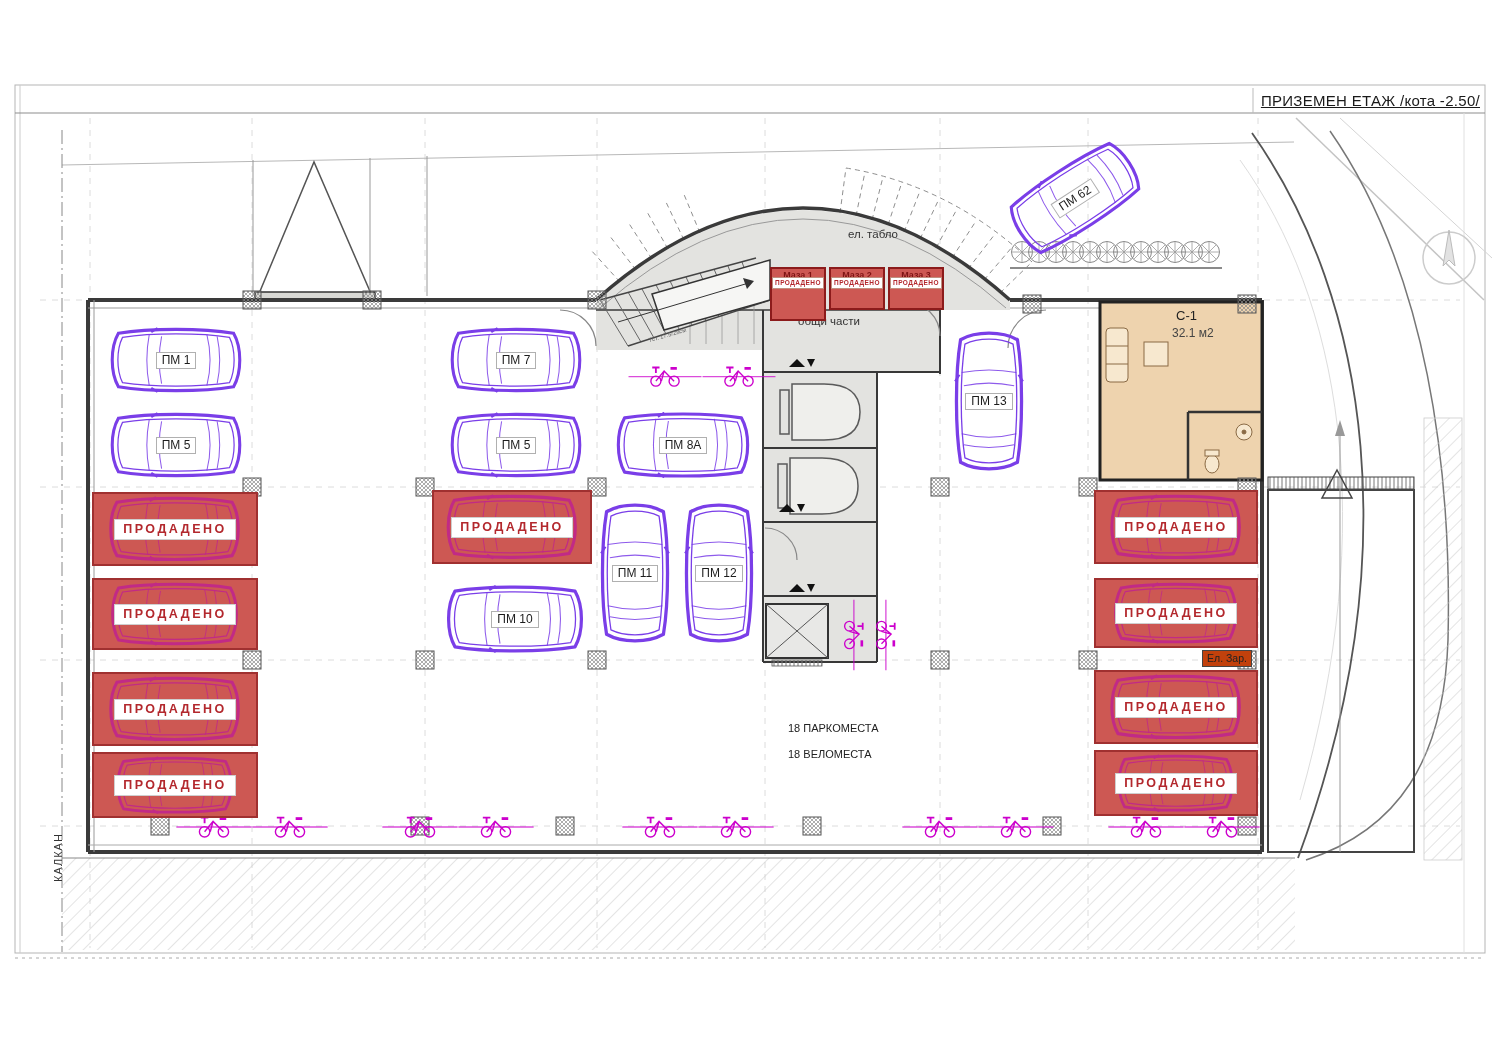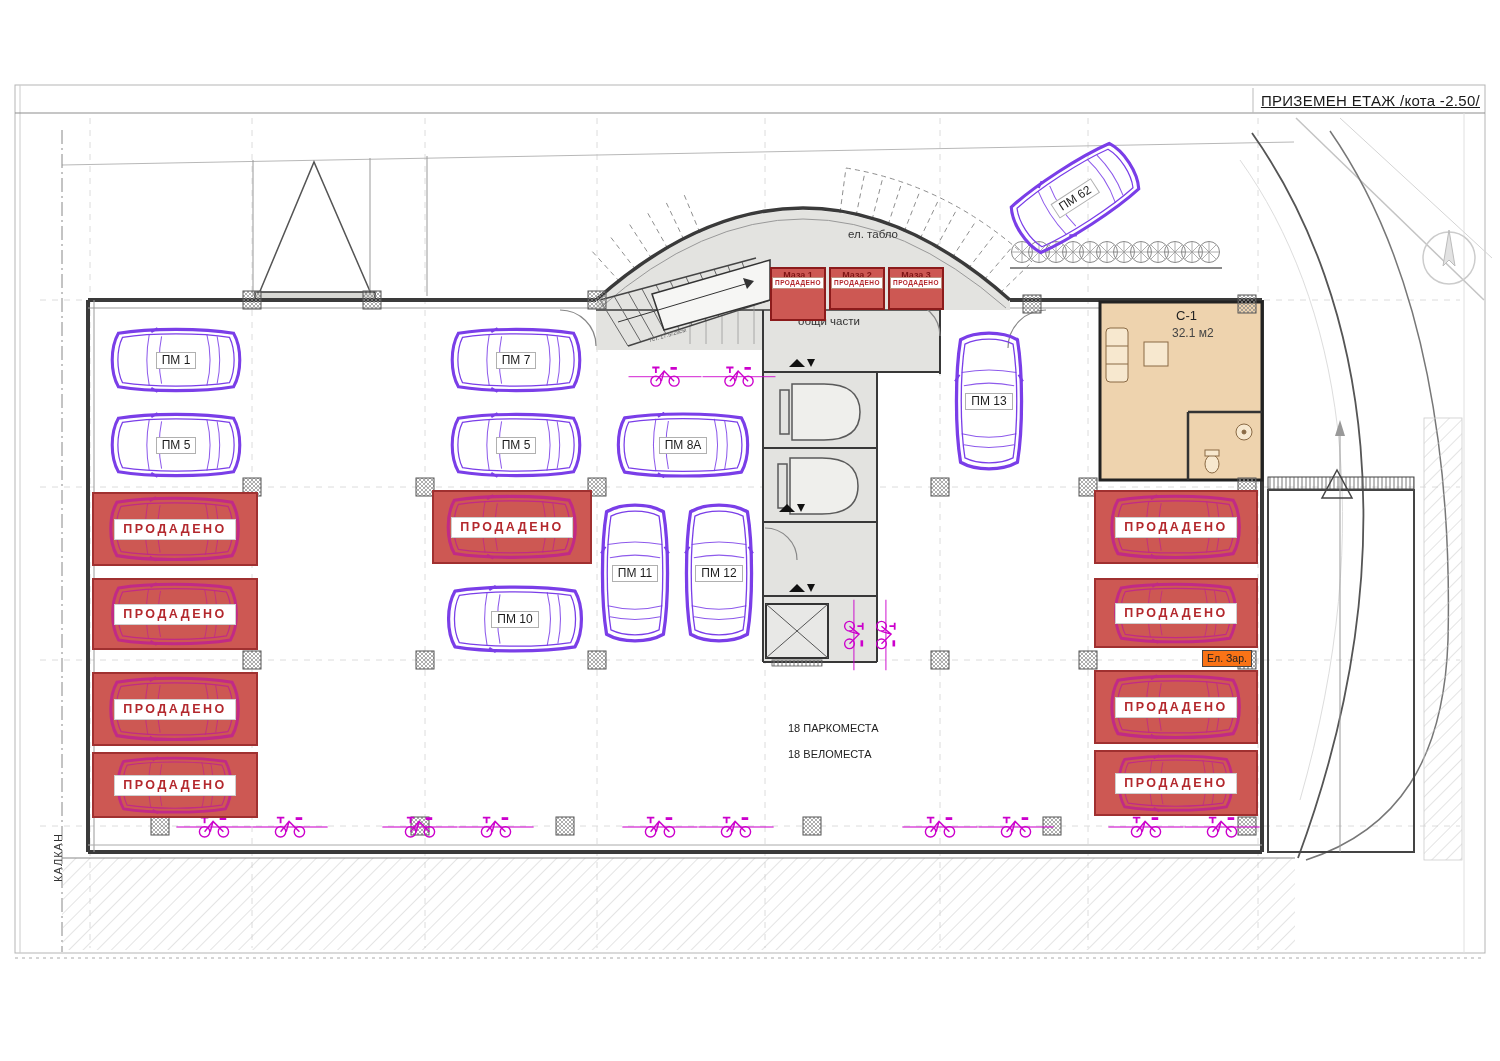--- a/index.html
+++ b/index.html
@@ -15,21 +15,21 @@
   .sold .chip{font-weight:bold;color:var(--sold-text);letter-spacing:2.5px;font-size:12.5px;padding:2px 8px;border-color:#cfcfcf;}
   .maza{position:absolute;background:var(--sold-red);border:2px solid #8c1b1b;box-sizing:border-box;display:flex;flex-direction:column;align-items:center;z-index:6;}
   .maza-name{font-size:9px;font-weight:bold;color:#7e1414;margin-top:1px;line-height:10px;}
   .maza .chip{font-size:6.5px;font-weight:bold;color:var(--sold-text);letter-spacing:.4px;padding:1px 2px;margin-top:-3px;border-color:#c09080;line-height:8px;}
   .rot62{transform:rotate(-33deg);}
   .vtext{transform:rotate(-90deg);transform-origin:0 0;font-size:11px;letter-spacing:1px;color:#333;}
   .c1name{font-size:13px;color:#222;}
   .c1area{font-size:12px;color:#444;}
   .cnt{font-size:11px;color:#222;}
   .small{font-size:11.5px;color:#333;}
-  .elzar{position:absolute;background:#f97316;border:1px solid #444;font-size:10.5px;line-height:15px;padding:0 4px;color:#222;z-index:6;}
+  .elzar{position:absolute;background:#c2410c;border:1px solid #444;font-size:10.5px;line-height:15px;padding:0 4px;color:#222;z-index:6;}
   .snote{font-size:6px;color:#666;transform:rotate(-16deg);}
 </style>
 </head>
 <body>
 
 <div id="plan">
 
 <svg class="base" width="1500" height="1061" viewBox="0 0 1500 1061">
   <defs>
     <pattern id="hatch" width="10" height="10" patternUnits="userSpaceOnUse" patternTransform="rotate(45)">

